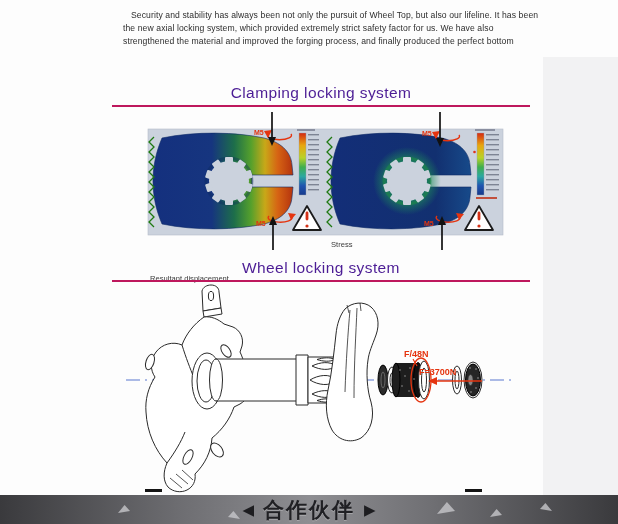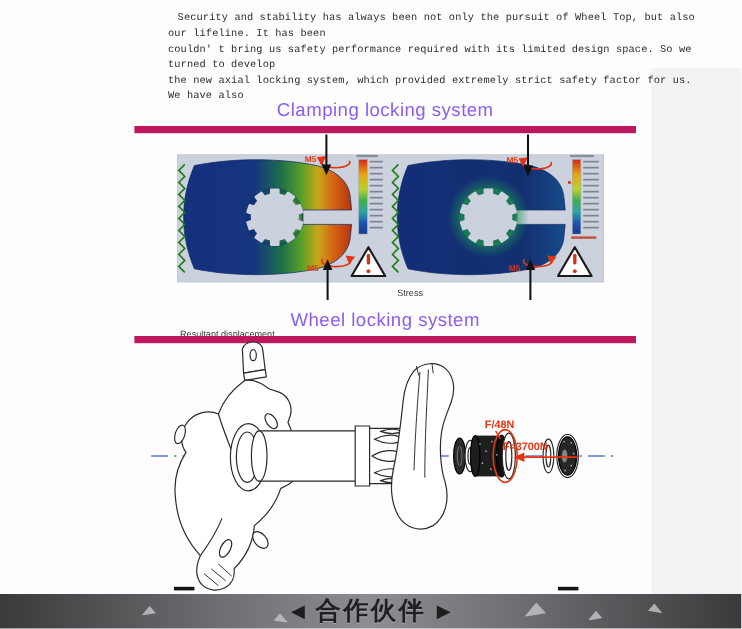--- a/index.html
+++ b/index.html
@@ -1,23 +1,23 @@
 <!DOCTYPE html>
 <html><head>
 <meta charset="utf-8">
 <style>
   html,body{margin:0;padding:0;background:#ffffff;}
   .page{position:relative;width:618px;height:524px;background:#fdfdfd;overflow:hidden;
         font-family:"Liberation Sans",sans-serif;}
   .right-margin{position:absolute;left:543px;top:57px;width:75px;height:438px;background:#f2f2f3;}
-  .intro{position:absolute;left:140px;top:9px;width:452px;font-size:8.6px;line-height:13.1px;
-         color:#2d2d2d;letter-spacing:.1px;font-family:Liberation Mono, monospace;}
+  .intro{position:absolute;left:123px;top:9px;width:452px;font-size:8.6px;line-height:13.1px;
+         color:#2d2d2d;letter-spacing:.1px;}
   .intro .line.indent{text-indent:8px;}
   .sec-title{position:absolute;left:112px;width:418px;text-align:center;font-size:15.5px;
-             color:#8b5cf6;letter-spacing:.4px;border-bottom:6px solid #be185d;padding-bottom:3px;}
+             color:#4c1d95;letter-spacing:.4px;border-bottom:2px solid #be185d;padding-bottom:3px;}
   .caption{position:absolute;top:240px;font-size:7.6px;color:#3a3a3a;}
   .fea-svg{position:absolute;left:112px;top:106px;}
   .draw-svg{position:absolute;left:118px;top:283px;}
   .dash{position:absolute;top:489px;width:17px;height:3px;background:#141414;}
   .footer{position:absolute;left:0;top:495px;width:618px;height:29px;
           background:linear-gradient(90deg,#3a3a3d 0%,#6f6f73 30%,#8e8e92 50%,#6f6f73 70%,#3a3a3d 100%);
           display:flex;align-items:center;justify-content:center;gap:9px;}
   .footer .arrow{color:#1d1d20;font-size:15px;line-height:1;}
   .footer .cn{color:#202024;font-size:21px;font-weight:bold;letter-spacing:2px;line-height:1;
               text-shadow:0 1px 0 rgba(255,255,255,.28);}
@@ -26,22 +26,22 @@
 </style>
 </head>
 <body>
 
 <div class="page">
 
   <div class="right-margin"></div>
 
   <div class="intro">
     <div class="line indent">Security and stability has always been not only the pursuit of Wheel Top, but also our lifeline. It has been</div>
-    <div class="line">couldn' t bring us safety performance required with its limited design space. So we turned to develop</div>
     <div class="line">the new axial locking system, which provided extremely strict safety factor for us. We have also</div>
+    <div class="line">strengthened the material and improved the forging process, and finally produced the perfect bottom</div>
   </div>
 
   <div class="sec-title" style="top:84px;">Clamping locking system</div>
 
   <svg class="fea-svg" width="428" height="148" viewBox="112 106 428 148">
     <defs>
       <linearGradient id="dispGrad" x1="0" y1="0" x2="1" y2="0">
         <stop offset="0" stop-color="#14307e"></stop>
           <stop offset="0.42" stop-color="#16357f"></stop>
         <stop offset="0.58" stop-color="#1d6e4a"></stop>

